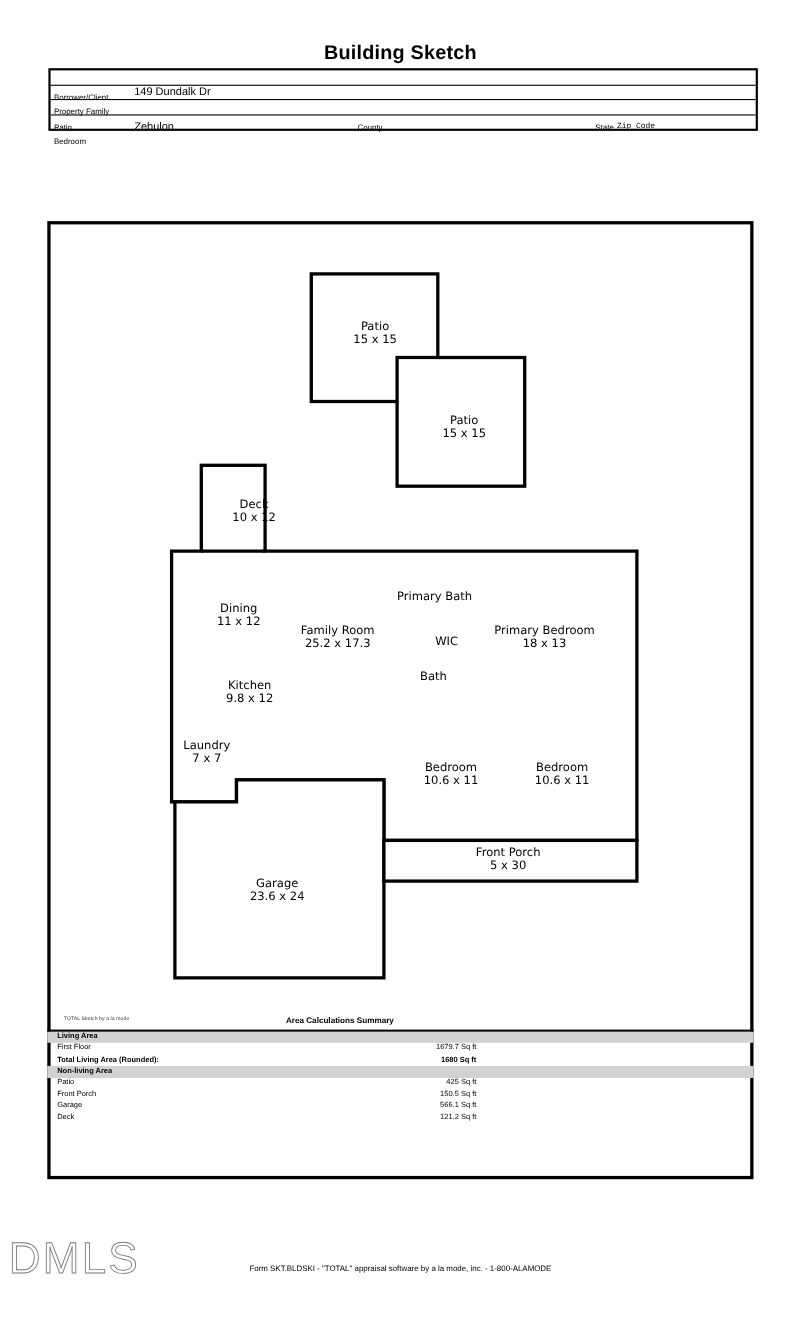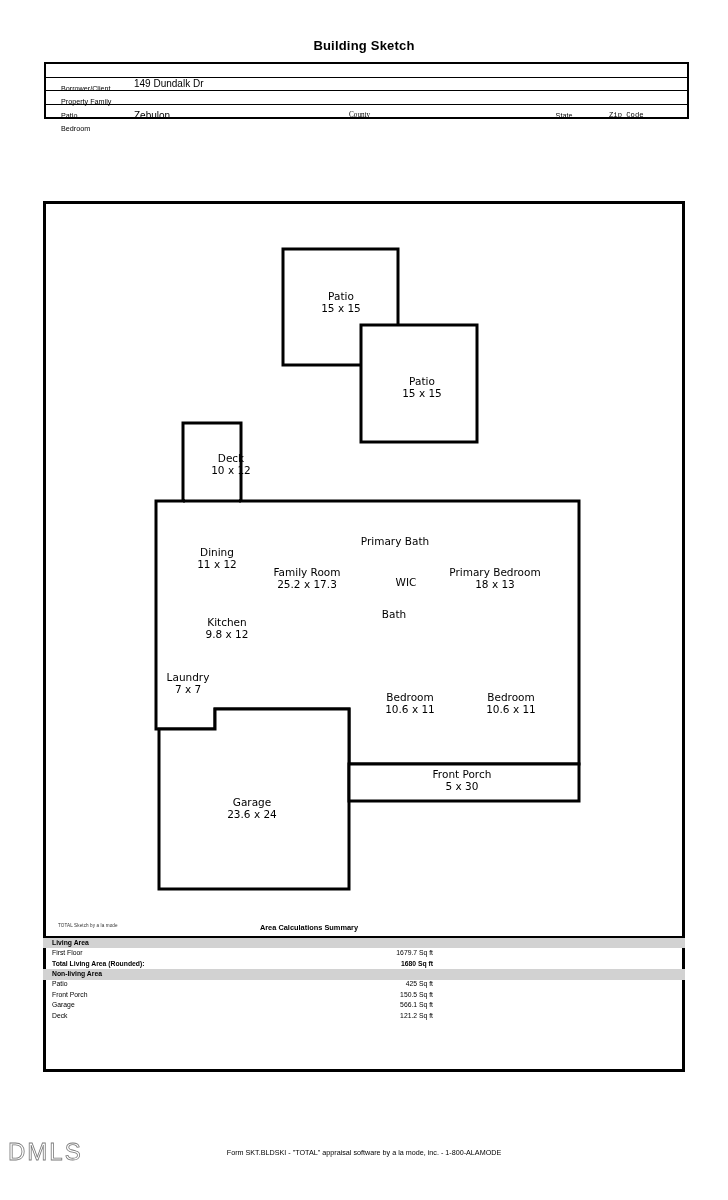--- a/index.html
+++ b/index.html
@@ -17,21 +17,21 @@
     overflow: hidden;
   }
 
   
   #page-title {
     position: absolute;
     left: 0;
     top: 38px;
     width: 728px;
     text-align: center;
-    font-size: 13px;
+    font-size: 18px;
     font-weight: bold;
     letter-spacing: 0.2px;
   }
 
   
   #header-table {
     position: absolute;
     left: 44px;
     top: 62px;
     width: 641px;
@@ -44,37 +44,37 @@
     align-items: center;
     height: 12.6px;
     border-bottom: 1px solid #000;
     position: relative;
   }
   #header-table .hrow:last-child {
     border-bottom: none;
   }
   .hlabel {
     font-size: 7.2px;
-    padding-left: 15px;
+    padding-left: 3px;
     color: #000;
     white-space: nowrap;
     line-height: 1;
     margin-top: 36px;
   }
   .hvalue {
     font-size: 10px;
     white-space: nowrap;
     line-height: 1;
   }
   .cell-label-addr { width: 70px; }
   .cell-label-city { width: 70px; }
   .pa-value { padding-left: 3px; }
   .city-value { padding-left: 3px; width: 200px; margin-top: 38px; }
-  .county-label { width: 170px; text-align: left; font-family: Liberation Serif, serif; }
-  .state-label  { width: 60px;  text-align: center; }
+  .county-label { width: 170px; text-align: left; }
+  .state-label  { width: 60px;  text-align: right; }
   .zip-label    { width: 60px;  text-align: left; font-family: Liberation Mono, monospace; }
 
   
   #sketch-frame {
     position: absolute;
     left: 43px;
     top: 201px;
     width: 642px;
     height: 871px;
     border: 3px solid #000;
@@ -139,28 +139,27 @@
     width: 120px;
     text-align: right;
     white-space: nowrap;
   }
 
   
   #dmls-logo {
     position: absolute;
     left: 8px;
     top: 1124px;
-    font-size: 24px;
+    font-size: 40px;
     font-weight: 300;
     letter-spacing: 2px;
     color: #ffffff;
     -webkit-text-stroke: 0.8px #7a7a7a;
     font-family: "Liberation Sans", sans-serif;
     line-height: 1;
-    margin-top: 16px;
   }
   #form-footer {
     position: absolute;
     left: 0;
     top: 1148px;
     width: 728px;
     text-align: center;
     font-size: 7.2px;
     color: #000;
   }

